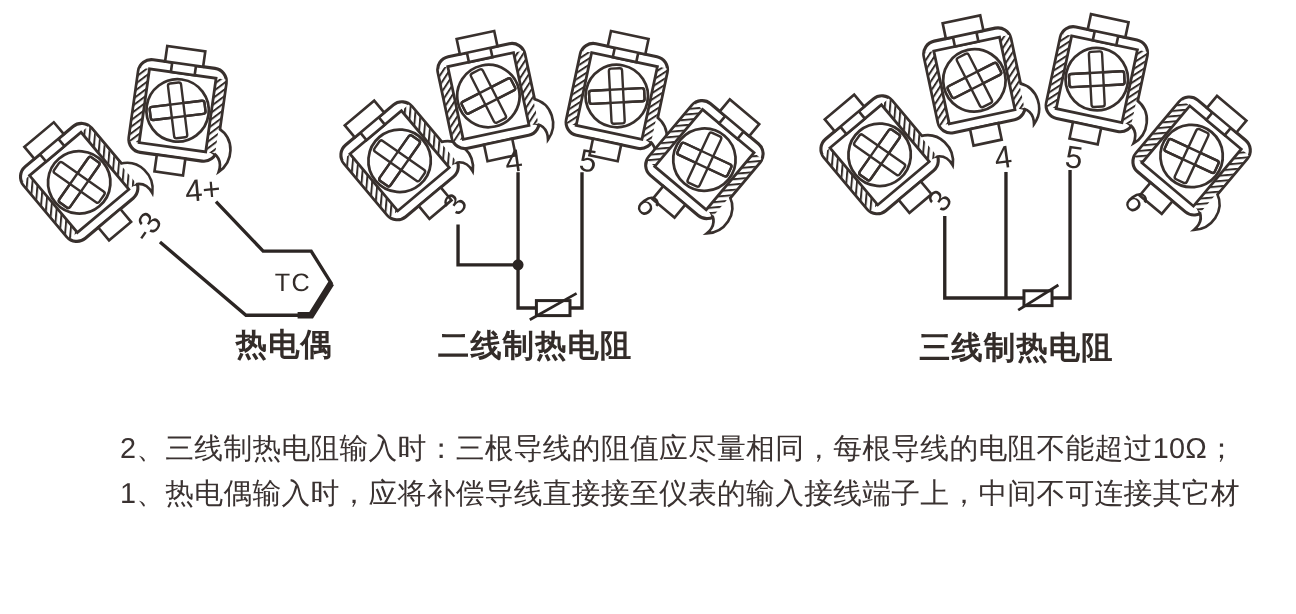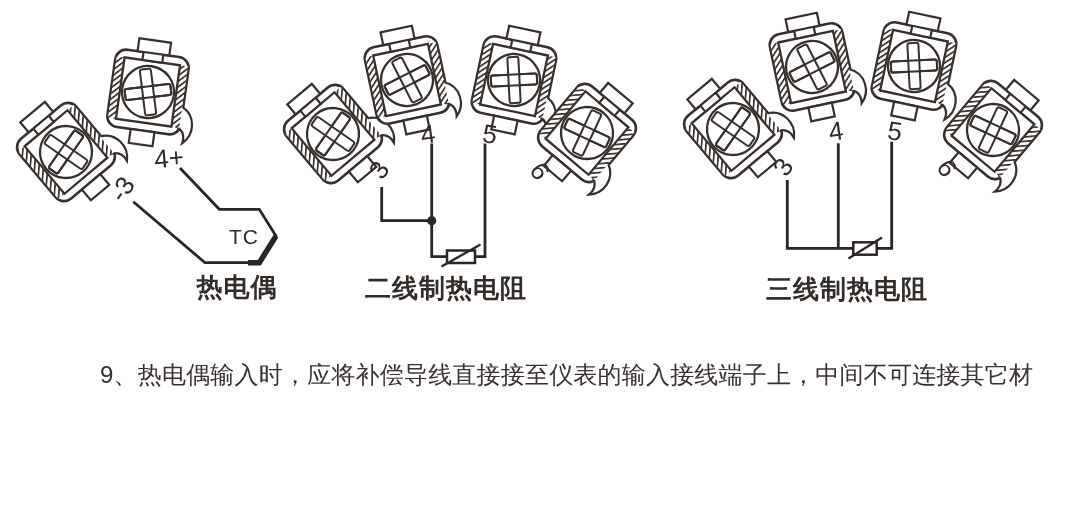--- a/index.html
+++ b/index.html
@@ -117,16 +117,17 @@
       <text class="term-label" transform="translate(783,167) rotate(-55)" text-anchor="middle" dominant-baseline="central">3</text>
       <text class="term-label" transform="translate(836,131) rotate(-8)" text-anchor="middle" dominant-baseline="central">4</text>
       <text class="term-label" transform="translate(895,131) rotate(8)" text-anchor="middle" dominant-baseline="central">5</text>
       <text class="term-label" transform="translate(947,168) rotate(55)" text-anchor="middle" dominant-baseline="central">6</text>
 
       <text class="caption" transform="translate(847,289)" text-anchor="middle" dominant-baseline="central">三线制热电阻</text>
     </g>
   </svg>
 
   <div class="notes">
-    <div class="indent">9、热电偶输入时，应将补偿导线直接接至仪表的输入接线端子上，中间不可连接其它材</div>
+    <div class="indent">2、三线制热电阻输入时：三根导线的阻值应尽量相同，每根导线的电阻不能超过10Ω；</div>
+    <div class="indent">1、热电偶输入时，应将补偿导线直接接至仪表的输入接线端子上，中间不可连接其它材</div>
   </div>
 
 </div>
 
 </body></html>

